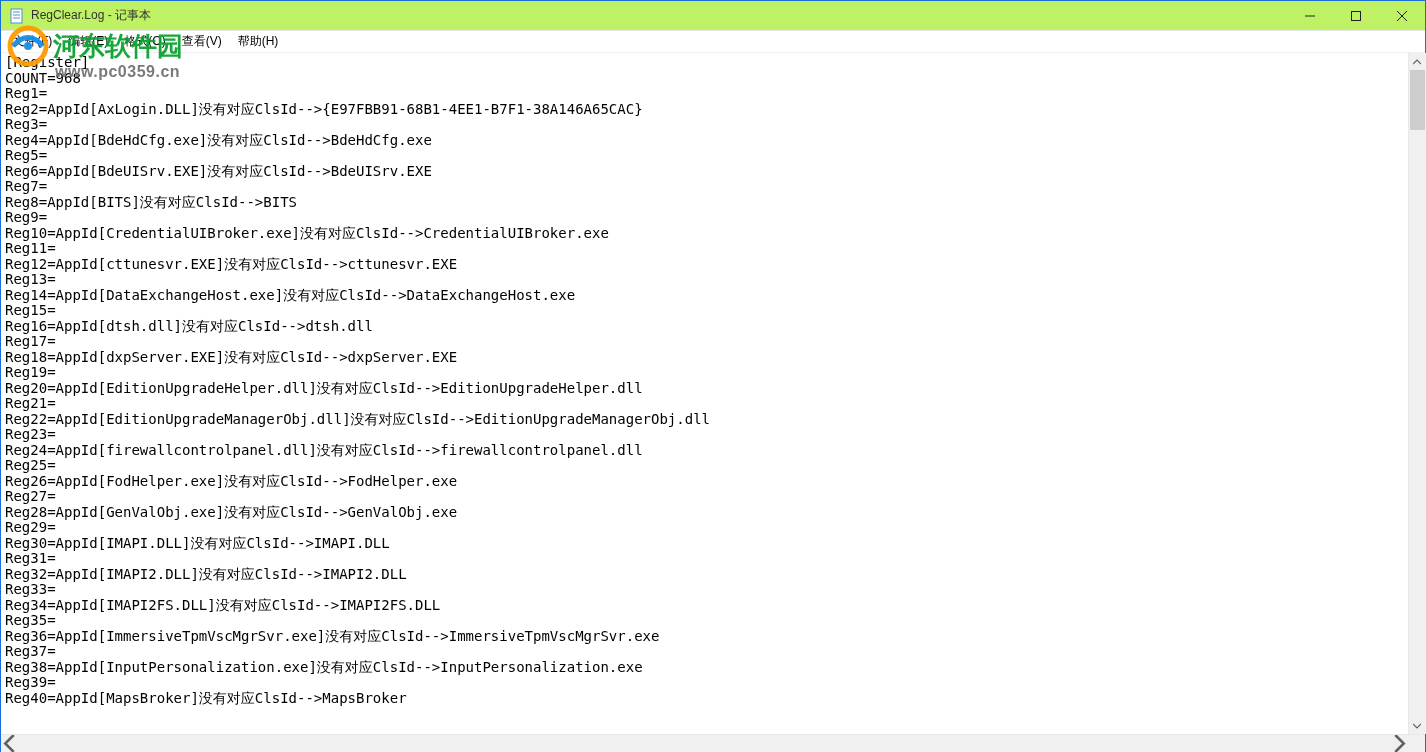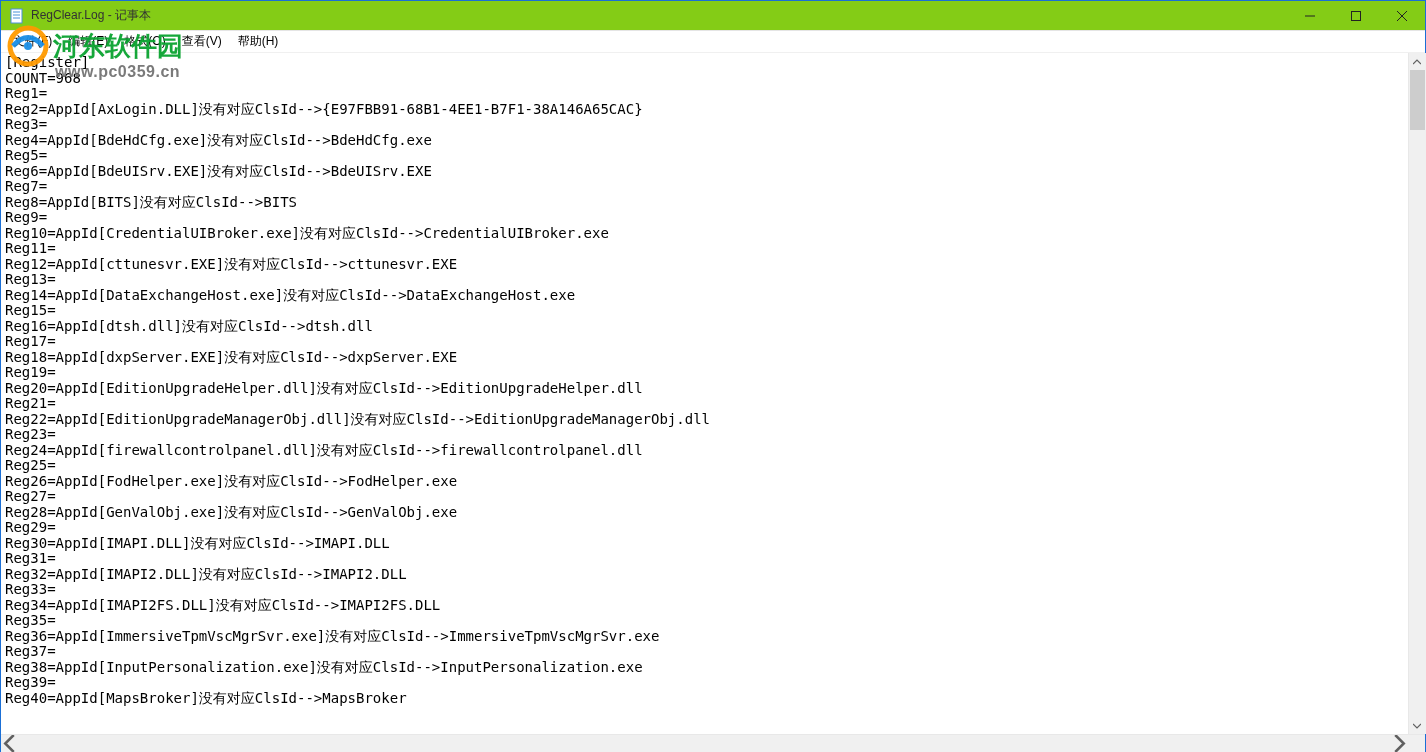--- a/index.html
+++ b/index.html
@@ -1,18 +1,18 @@
 <!DOCTYPE html>
 <html><head>
 <meta charset="utf-8">
 <style>
   * { margin: 0; padding: 0; box-sizing: border-box; }
   html, body { width: 1426px; height: 752px; font-family: "Microsoft YaHei", SimSun, sans-serif; background: #fff; overflow: hidden; }
   .window { width: 1426px; height: 752px; border: 1px solid #1a6fd6; display: flex; flex-direction: column; position: relative; }
-  .titlebar { height: 30px; display: flex; align-items: center; background: #84cc16; border-bottom: 1px solid #e5e5e5; position: relative; }
+  .titlebar { height: 30px; display: flex; align-items: center; background: #bef264; border-bottom: 1px solid #e5e5e5; position: relative; }
   .app-icon { width: 16px; height: 16px; margin: 0 6px 0 8px; display: inline-block; }
   .app-icon svg { width: 16px; height: 16px; }
   .title-text { font-size: 12px; color: #333; white-space: nowrap; }
   .win-controls { position: absolute; right: 0; top: 0; height: 30px; display: flex; }
   .win-btn { width: 46px; height: 30px; display: flex; align-items: center; justify-content: center; background: transparent; border: none; cursor: pointer; }
   .win-btn svg { width: 10px; height: 10px; stroke: #222; stroke-width: 1; fill: none; }
   .menubar { height: 22px; display: flex; align-items: center; padding: 0 4px; font-size: 12px; color: #000; gap: 0; border-bottom: 1px solid #f0f0f0; }
   .menu-item { padding: 2px 8px; cursor: default; }
   .content-wrap { flex: 1; display: flex; position: relative; min-height: 0; }
   .content { flex: 1; padding: 2px 4px 2px 4px; font-family: SimSun, "MS Gothic", monospace; font-size: 14px; line-height: 15.5px; color: #000; white-space: pre; overflow: hidden; }

